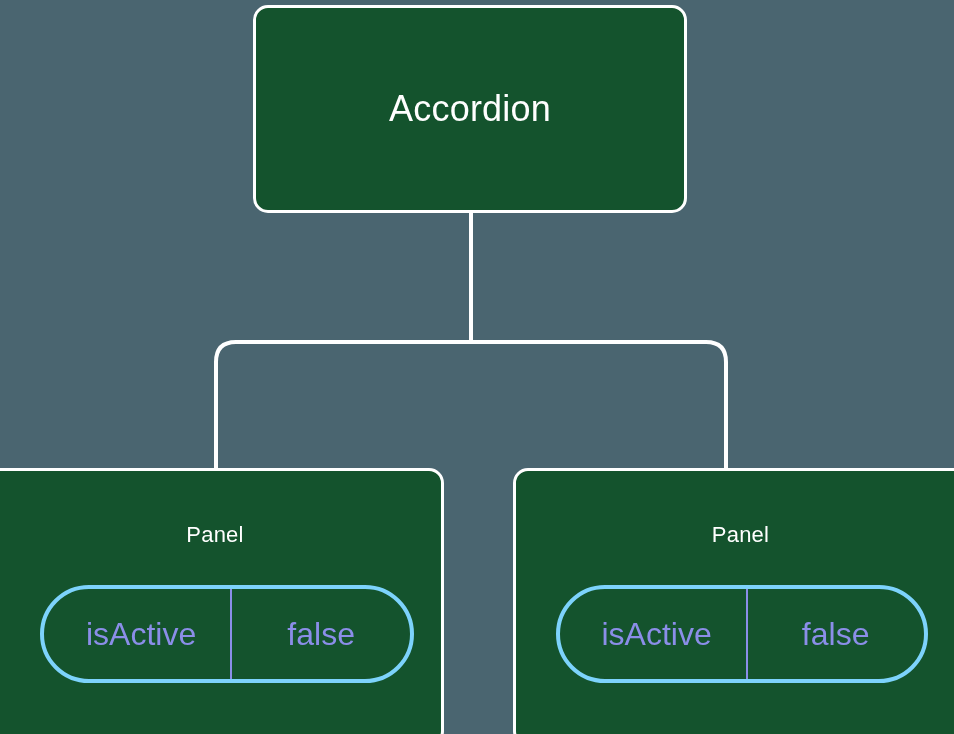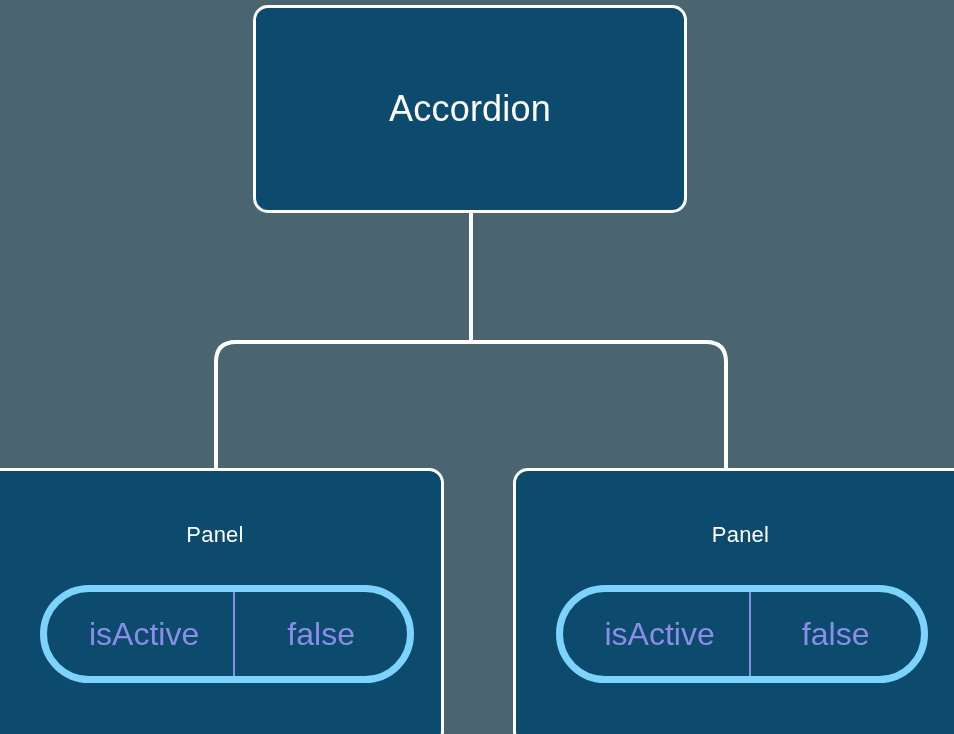--- a/index.html
+++ b/index.html
@@ -30,21 +30,21 @@
     top: 0;
     width: 954px;
     height: 734px;
     pointer-events: none;
   }
 
   
   .node {
     position: absolute;
     box-sizing: border-box;
-    background: #0c4a6e;
+    background: #14532d;
     border: 3px solid #ffffff;
     border-radius: 15px;
     display: flex;
     flex-direction: column;
     align-items: center;
   }
 
   .node-root {
     left: 253px;
     top: 5px;
@@ -87,21 +87,21 @@
     font-size: 22px;
     line-height: 40px;
   }
 
   
   .prop-pill {
     position: relative;
     box-sizing: border-box;
     margin-top: 30px;
     height: 98px;
-    border: 7px solid #7dd3fc;
+    border: 4px solid #7dd3fc;
     border-radius: 49px;
     display: flex;
     align-items: stretch;
     background: transparent;
   }
 
   .node-panel-left .prop-pill {
     width: 374px;
     margin-left: 24px;
   }

